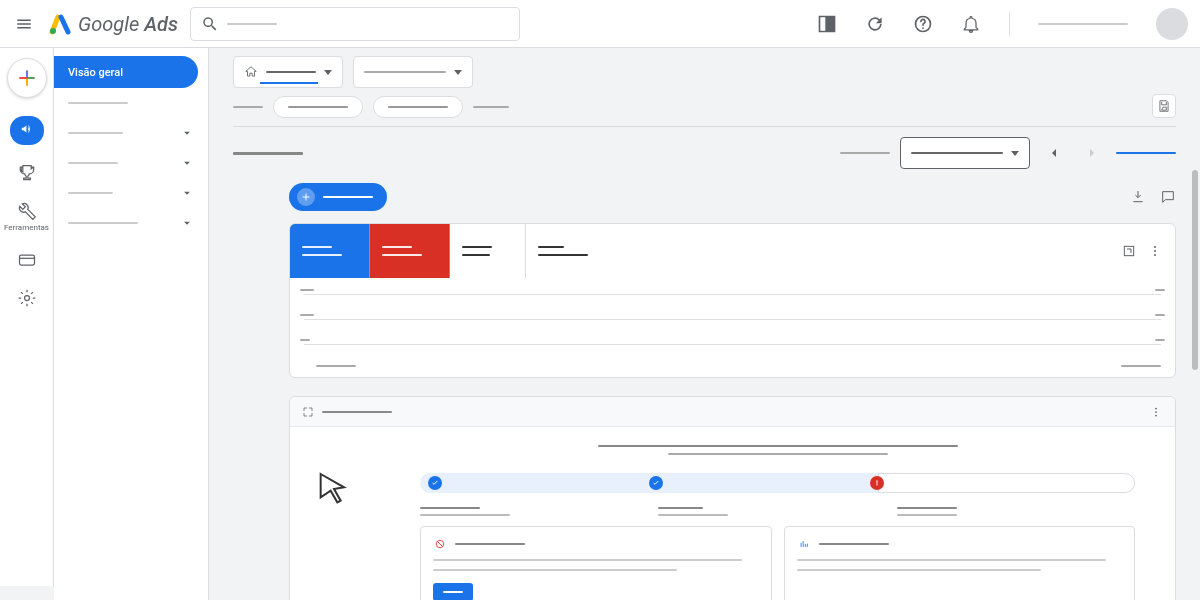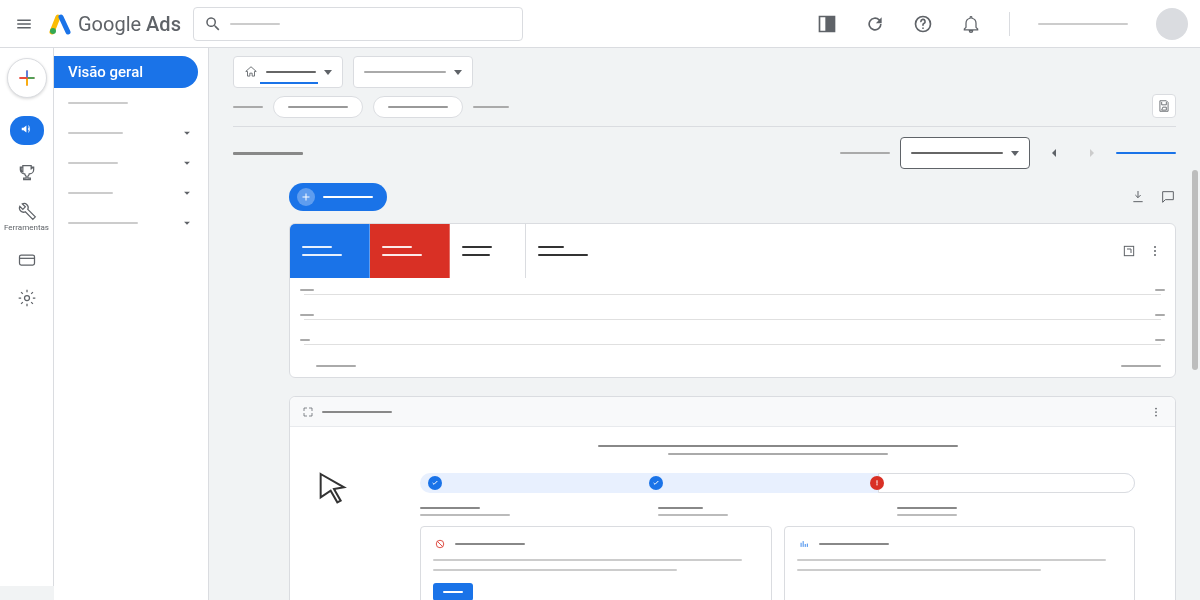--- a/index.html
+++ b/index.html
@@ -2,21 +2,21 @@
 <html><head>
 <meta charset="utf-8">
 <style>
 * { box-sizing: border-box; margin: 0; padding: 0; font-family: Roboto, Arial, sans-serif; }
 body { background: #f1f3f4; width: 1200px; height: 600px; overflow: hidden; position: relative; }
 
 
 .header { height: 48px; background: #fff; border-bottom: 1px solid #dadce0; display: flex; align-items: center; padding: 0 12px; gap: 12px; position: relative; z-index: 10; }
 .menu-btn { width: 24px; height: 24px; display: flex; align-items: center; justify-content: center; cursor: pointer; }
 .menu-btn svg { width: 18px; height: 18px; }
-.logo-wrap { display: flex; align-items: center; gap: 6px; }
+.logo-wrap { display: flex; align-items: center; gap: 6px; font-style: italic; }
 .logo-mark { width: 24px; height: 24px; position: relative; }
 .logo-text { font-size: 20px; color: #5f6368; font-weight: 400; }
 .logo-text .g { color: #5f6368; }
 .logo-text .ads { color: #5f6368; font-weight: 500; }
 .search-box { flex: 0 0 330px; height: 34px; border: 1px solid #dadce0; border-radius: 4px; display: flex; align-items: center; padding: 0 10px; gap: 8px; background: #fff; }
 .search-box svg { width: 18px; height: 18px; fill: #5f6368; }
 .search-ph { height: 2px; width: 50px; background: #ccc; border-radius: 1px; }
 .header-spacer { flex: 1; }
 .header-icons { display: flex; align-items: center; gap: 28px; }
 .hicon { width: 20px; height: 20px; fill: #5f6368; cursor: pointer; }
@@ -28,21 +28,21 @@
 .rail { position: absolute; left: 0; top: 48px; bottom: 14px; width: 54px; background: #fff; border-right: 1px solid #dadce0; display: flex; flex-direction: column; align-items: center; padding-top: 10px; gap: 18px; z-index: 5; }
 .fab { width: 40px; height: 40px; border-radius: 50%; background: #fff; border: 1px solid #dadce0; box-shadow: 0 1px 3px rgba(0,0,0,.15); display: flex; align-items: center; justify-content: center; cursor: pointer; }
 .rail-item { width: 36px; display: flex; flex-direction: column; align-items: center; gap: 2px; cursor: pointer; }
 .rail-pill { background: #1a73e8; border-radius: 14px; padding: 5px 8px; }
 .rail-pill svg { fill: #fff; }
 .rail-icon { width: 20px; height: 20px; fill: #5f6368; }
 .rail-label { font-size: 8px; color: #5f6368; text-align: center; }
 
 
 .sidenav { position: absolute; left: 54px; top: 48px; bottom: 0; width: 155px; background: #fff; border-right: 1px solid #dadce0; padding-top: 8px; z-index: 4; }
-.sidenav-active { width: 144px; margin-left: 0; height: 32px; background: #1a73e8; border-radius: 0 16px 16px 0; display: flex; align-items: center; padding-left: 14px; color: #fff; font-size: 15px; font-weight: 500; cursor: pointer; }
+.sidenav-active { width: 144px; margin-left: 0; height: 32px; background: #1a73e8; border-radius: 0 16px 16px 0; display: flex; align-items: center; padding-left: 14px; color: #fff; font-size: 11px; font-weight: 500; cursor: pointer; }
 .sidenav-item { height: 30px; display: flex; align-items: center; justify-content: space-between; padding: 0 14px; cursor: pointer; }
 .sidenav-ph { height: 2px; background: #ccc; border-radius: 1px; }
 .chev { width: 14px; height: 14px; fill: #5f6368; }
 
 
 .main { position: absolute; left: 209px; right: 0; top: 48px; bottom: 0; overflow-y: auto; padding: 8px 24px 20px 24px; }
 
 
 .toolbar { display: flex; align-items: center; gap: 10px; margin-bottom: 8px; }
 .dropdown { height: 32px; border: 1px solid #dadce0; border-radius: 4px; background: #fff; display: flex; align-items: center; padding: 0 10px; gap: 8px; cursor: pointer; position: relative; }

